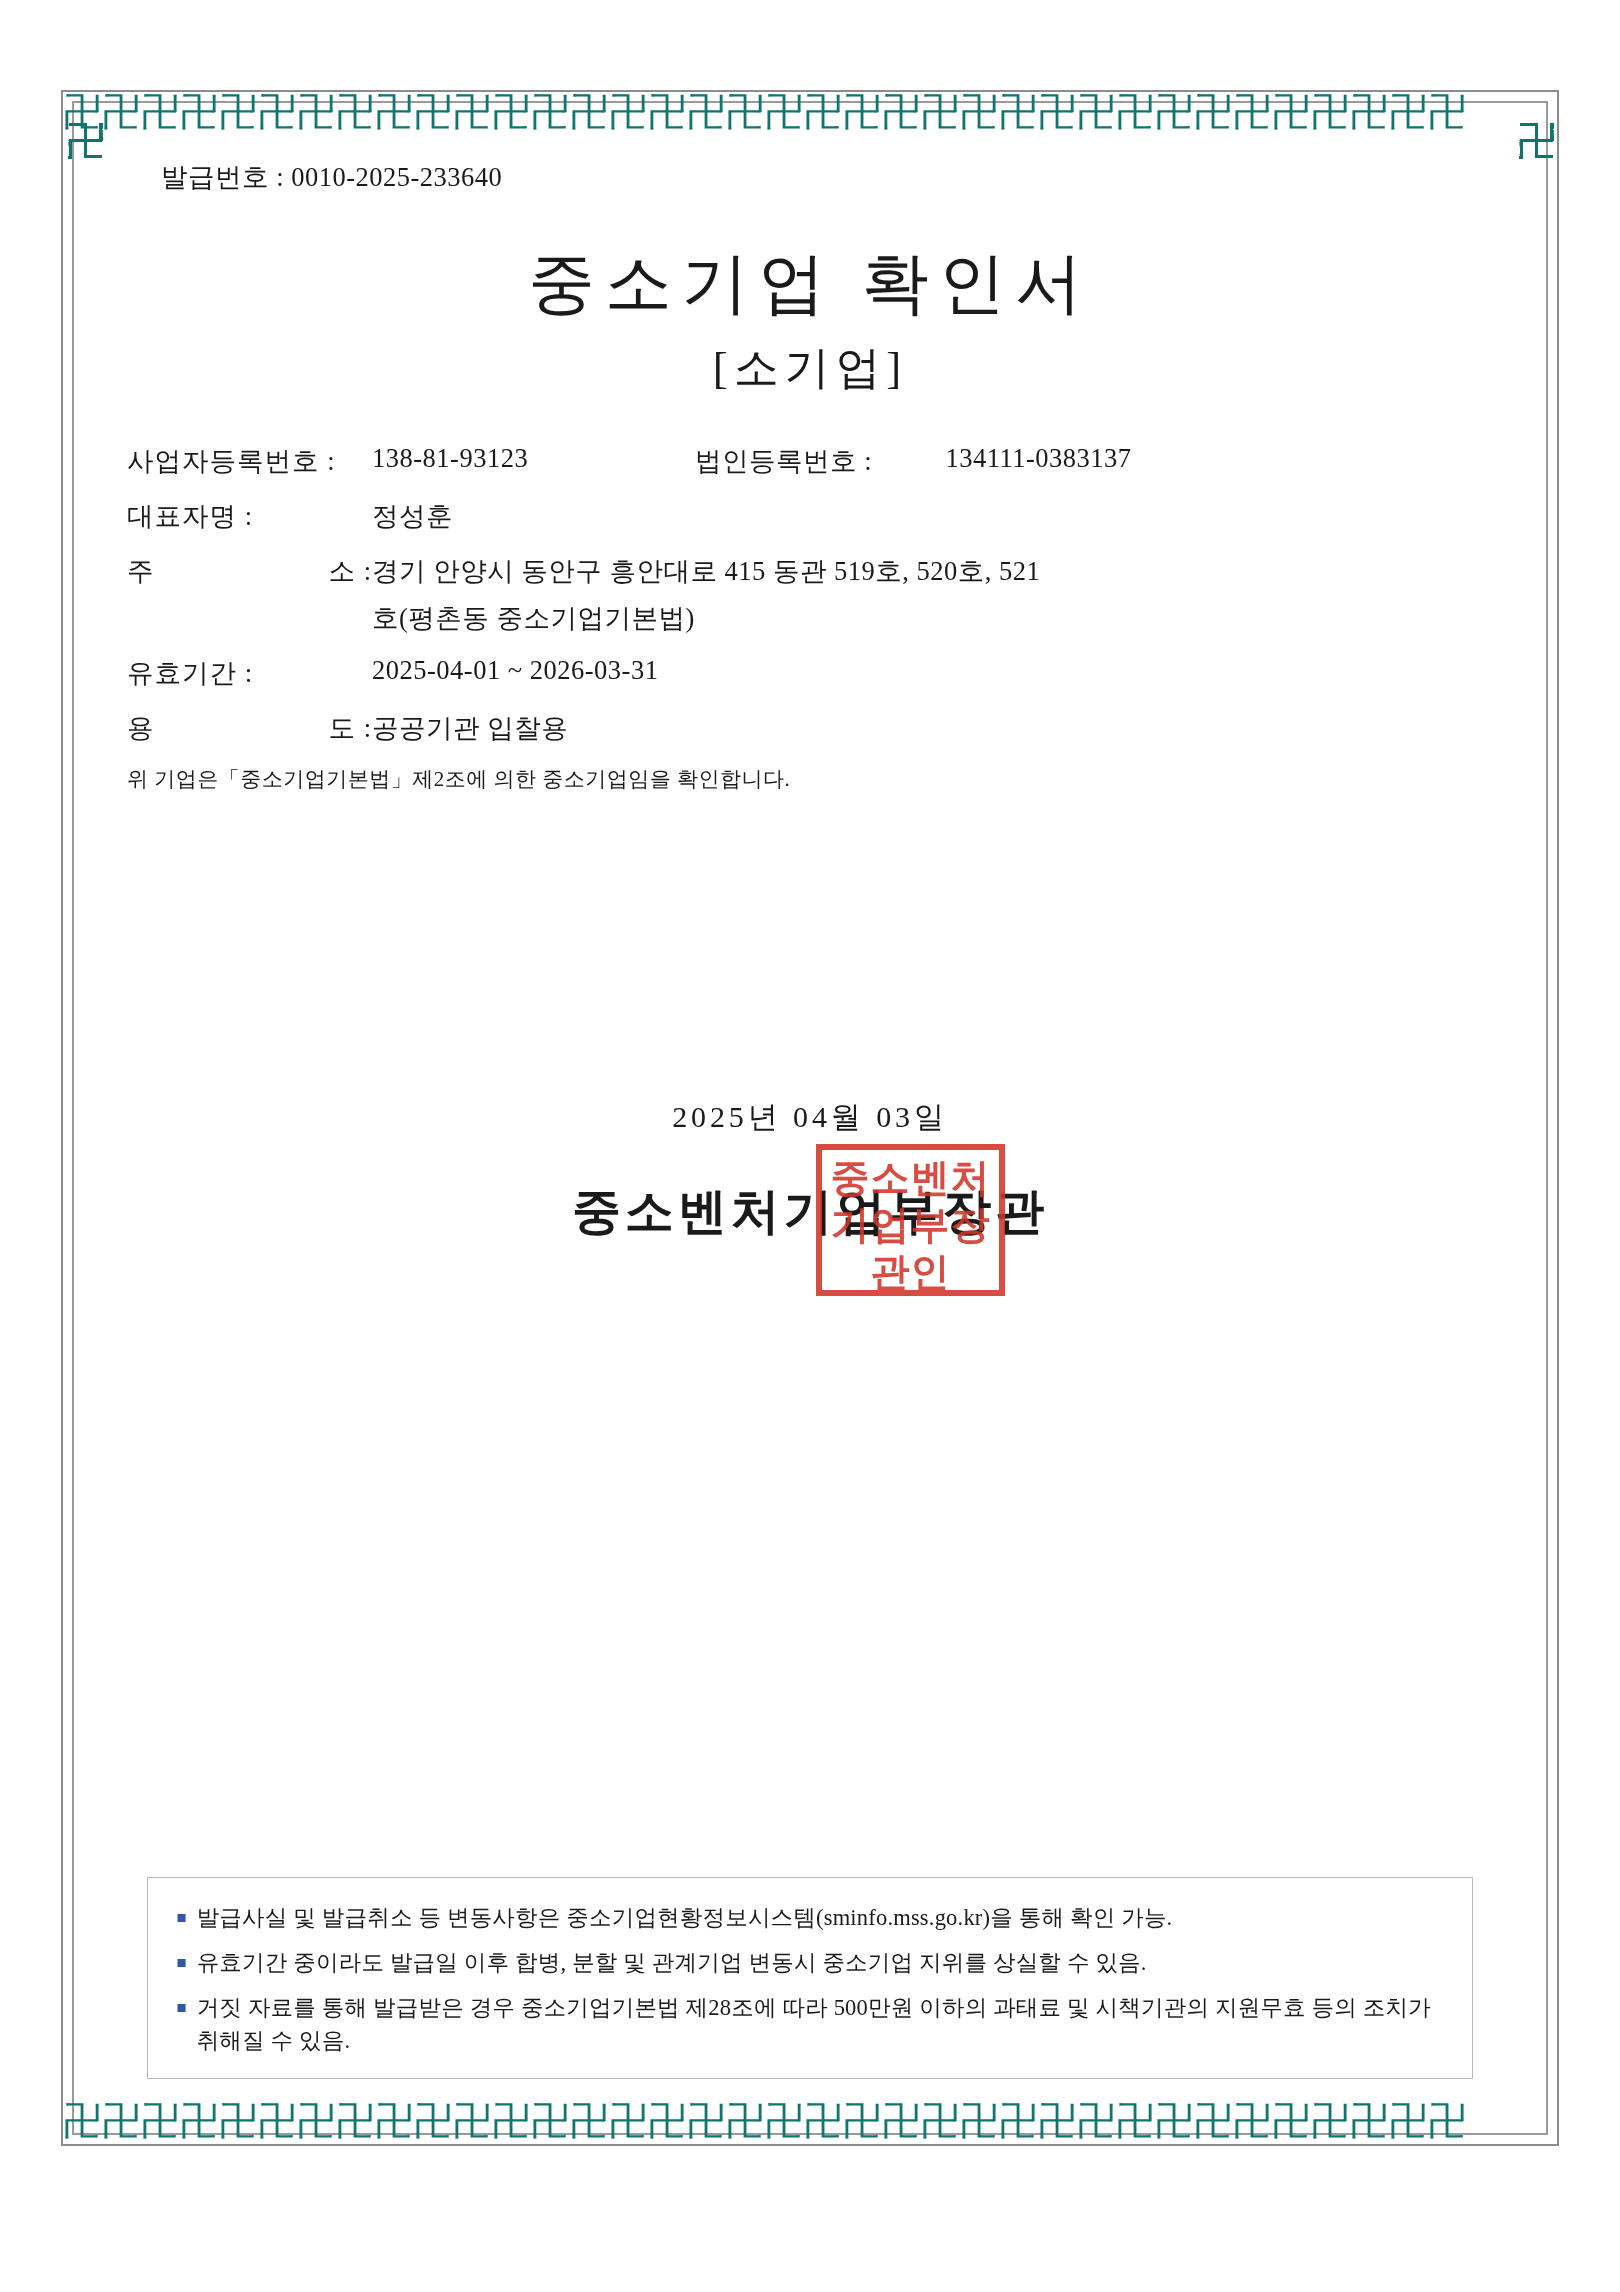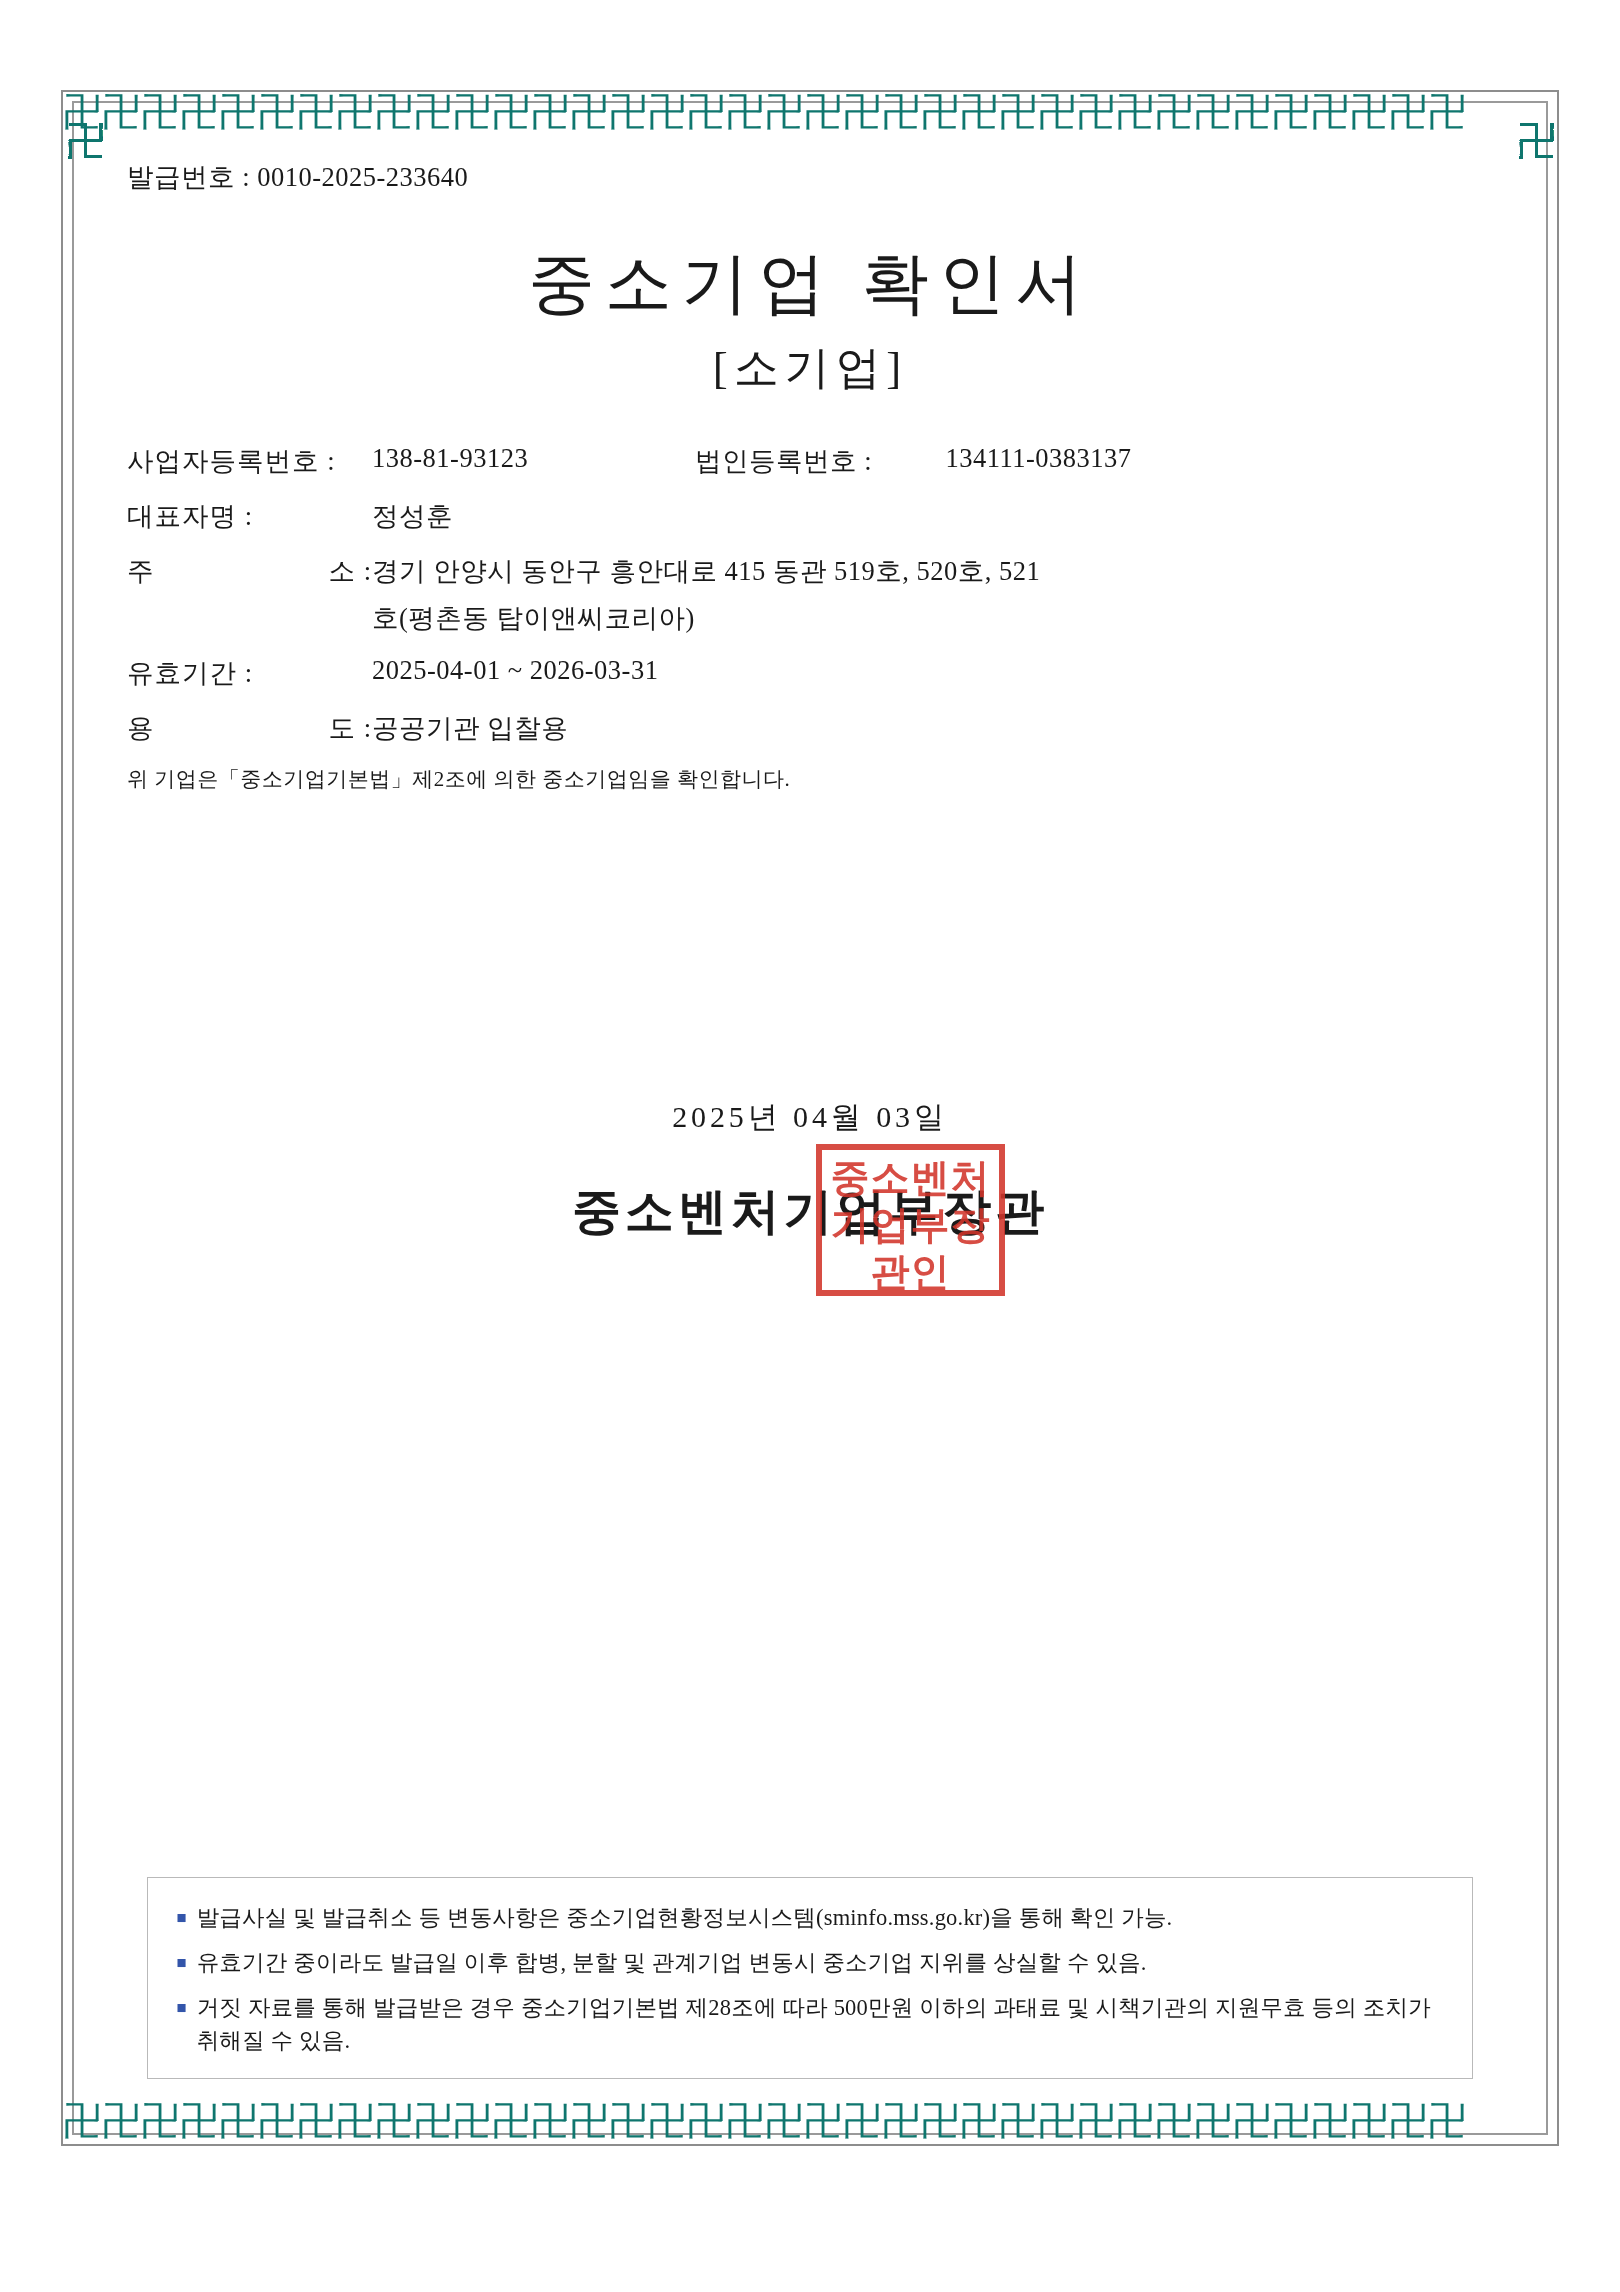--- a/index.html
+++ b/index.html
@@ -71,20 +71,21 @@
     left: 127px;
     top: 137px;
     right: 127px;
     bottom: 196px;
   }
 
   .issue-no {
     font-size: 26.5px;
     letter-spacing: 0.5px;
     margin-top: 21.6px;
+    margin-left: 34px;
   }
 
   .title {
     text-align: center;
     font-size: 67px;
     letter-spacing: 9.8px;
     margin-top: 43px;
     font-weight: normal;
   }
   .subtitle {
@@ -239,21 +240,21 @@
         <div class="value">정성훈</div>
       </div>
 
       <div class="row">
         <div class="label spread">
           <span>주</span>
           <span>소 :</span>
         </div>
         <div class="value">
           <span>경기 안양시 동안구 흥안대로 415 동관 519호, 520호, 521</span>
-          <span class="line2">호(평촌동 탑이앤씨코리아)</span>
+          <span class="line2">호(평촌동 중소기업기본법)</span>
         </div>
       </div>
 
       <div class="row">
         <div class="label">유효기간 :</div>
         <div class="value">2025-04-01 ~ 2026-03-31</div>
       </div>
 
       <div class="row">
         <div class="label spread">

